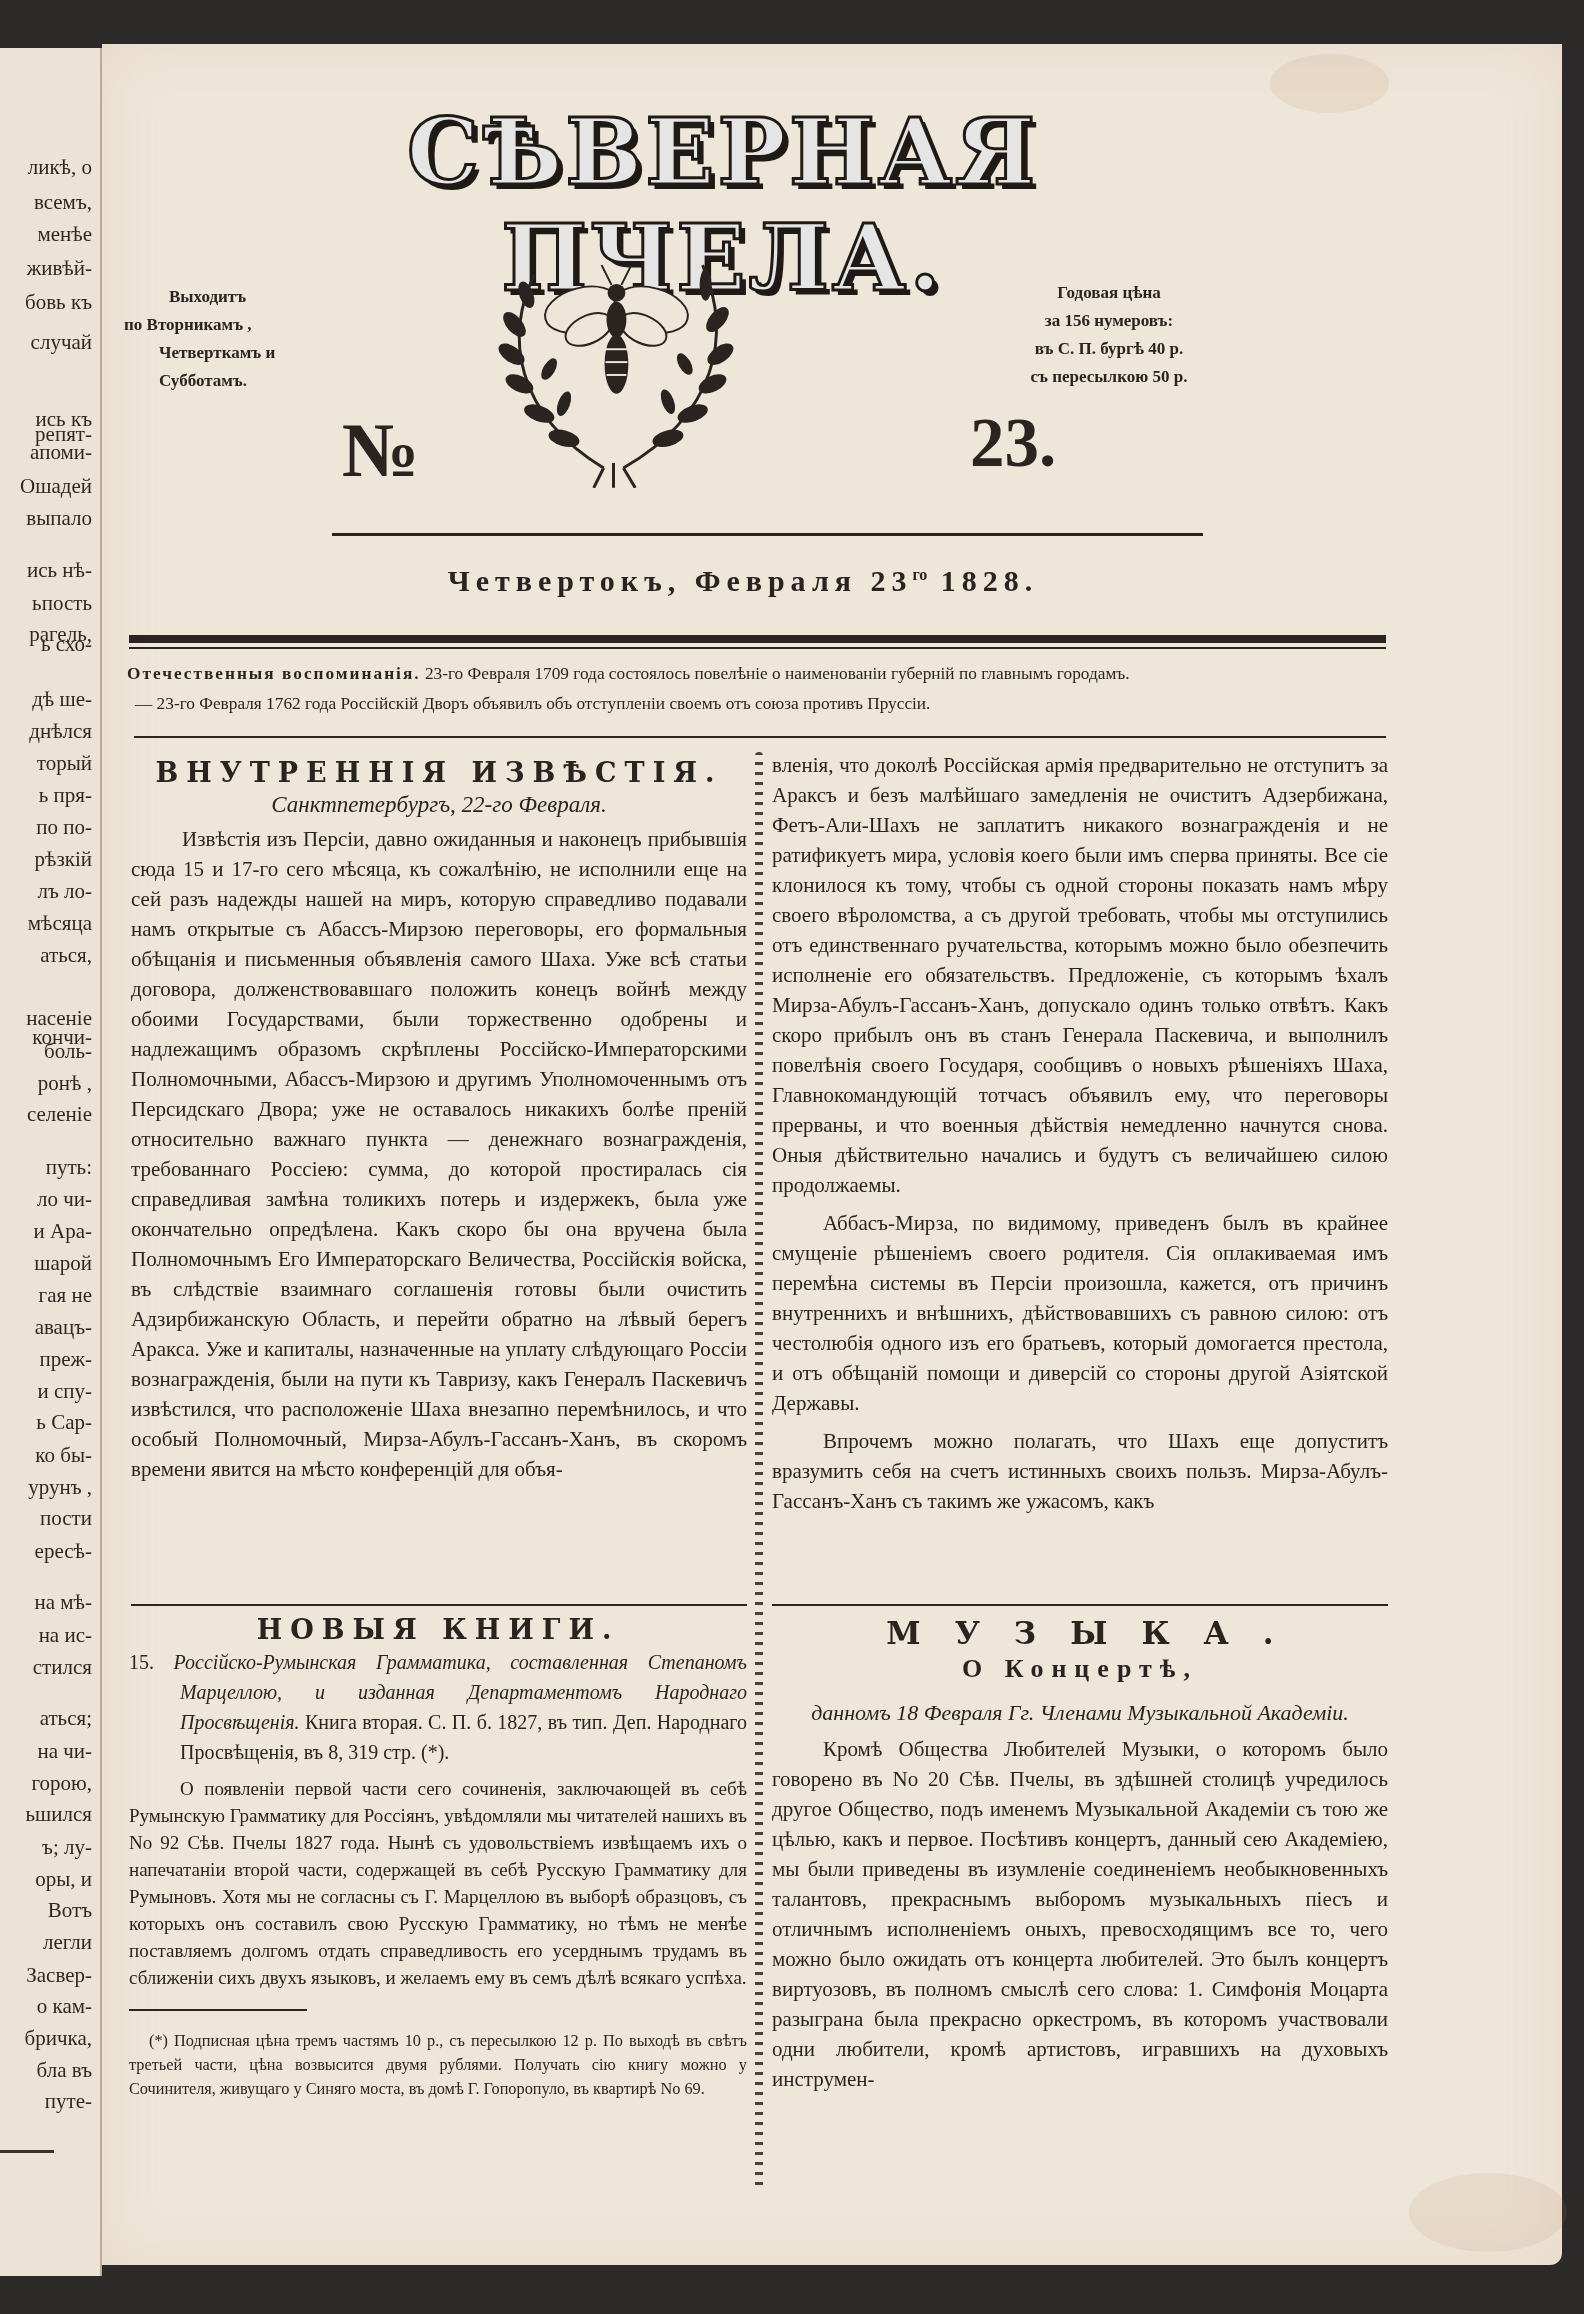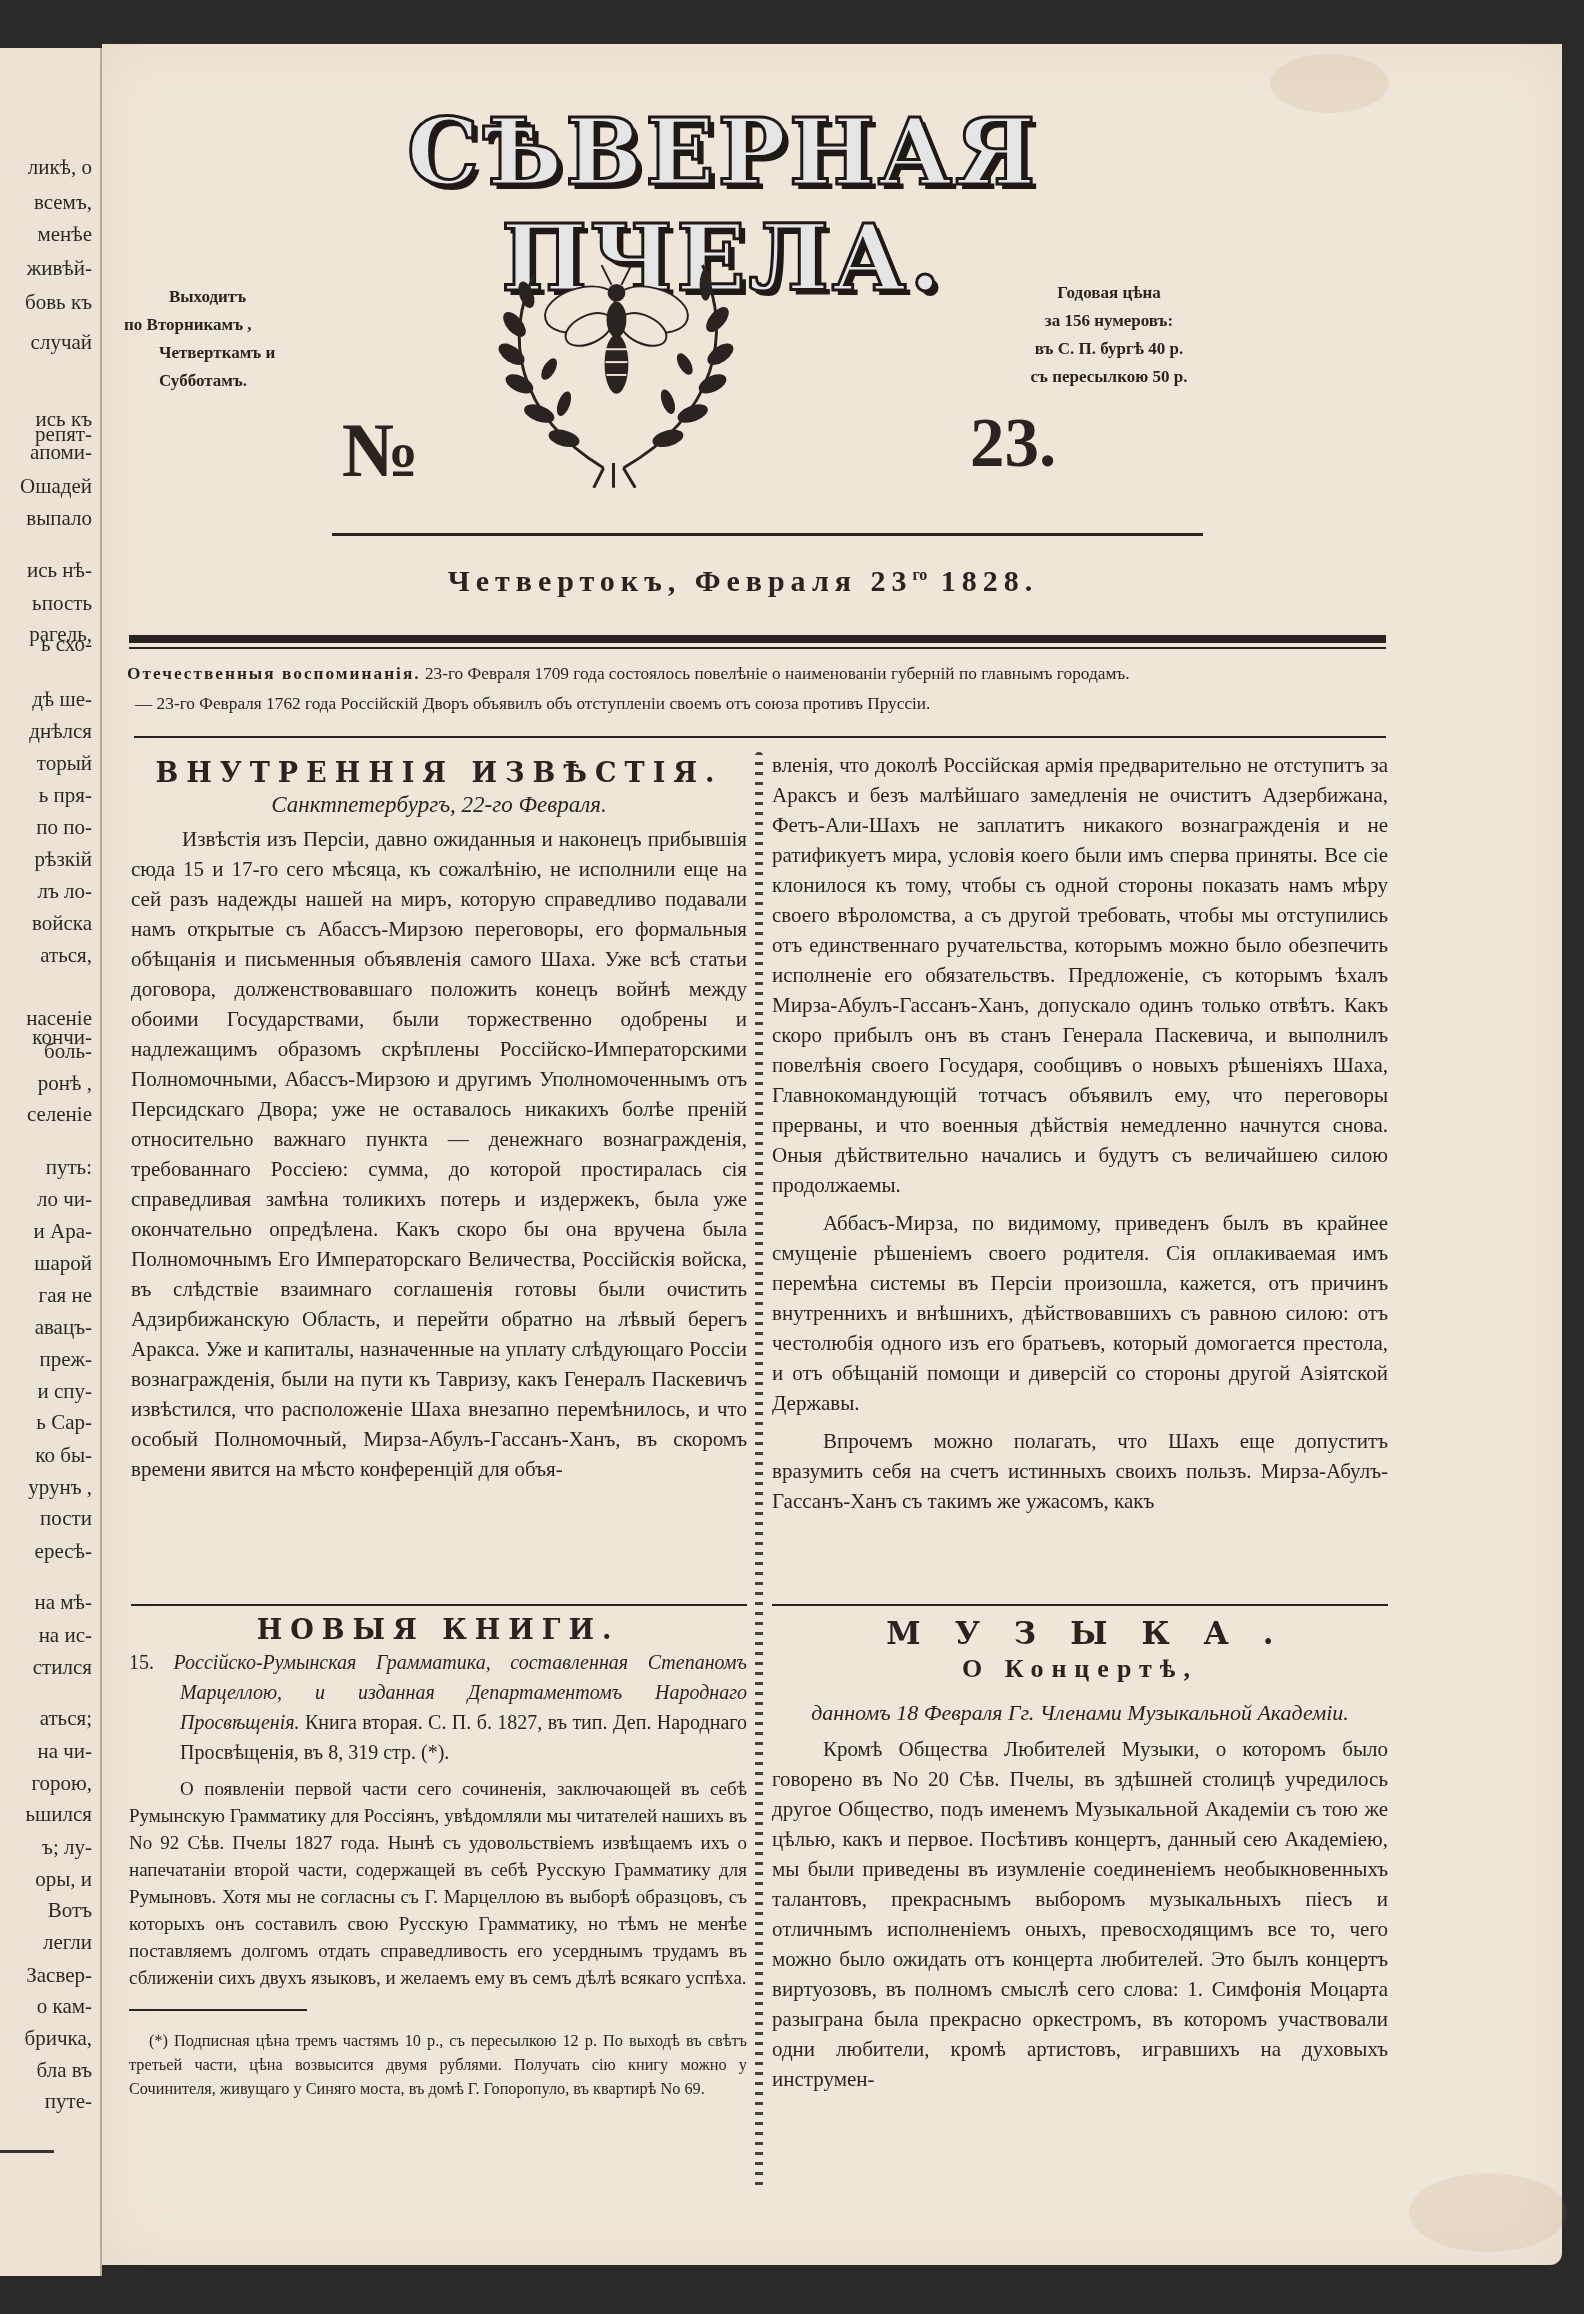--- a/index.html
+++ b/index.html
@@ -102,21 +102,21 @@
     <div class="facing-line" style="top: 543px;">ьпость</div>
     <div class="facing-line" style="top: 574px;">рагель,</div>
     <div class="facing-line" style="top: 584px;">ь схо-</div>
     <div class="facing-line" style="top: 639px;">дѣ ше-</div>
     <div class="facing-line" style="top: 671px;">днѣлся</div>
     <div class="facing-line" style="top: 703px;">торый</div>
     <div class="facing-line" style="top: 735px;">ь пря-</div>
     <div class="facing-line" style="top: 767px;">по по-</div>
     <div class="facing-line" style="top: 799px;">рѣзкій</div>
     <div class="facing-line" style="top: 831px;">лъ ло-</div>
-    <div class="facing-line" style="top: 863px;">войска</div>
+    <div class="facing-line" style="top: 863px;">мѣсяца</div>
     <div class="facing-line" style="top: 895px;">аться,</div>
     <div class="facing-line" style="top: 977px;">кончи-</div>
     <div class="facing-line" style="top: 958px;">насеніе</div>
     <div class="facing-line" style="top: 991px;">боль-</div>
     <div class="facing-line" style="top: 1023px;">ронѣ ,</div>
     <div class="facing-line" style="top: 1054px;">селеніе</div>
     <div class="facing-line" style="top: 1107px;">путь:</div>
     <div class="facing-line" style="top: 1139px;">ло чи-</div>
     <div class="facing-line" style="top: 1171px;">и Ара-</div>
     <div class="facing-line" style="top: 1203px;">шарой</div>

